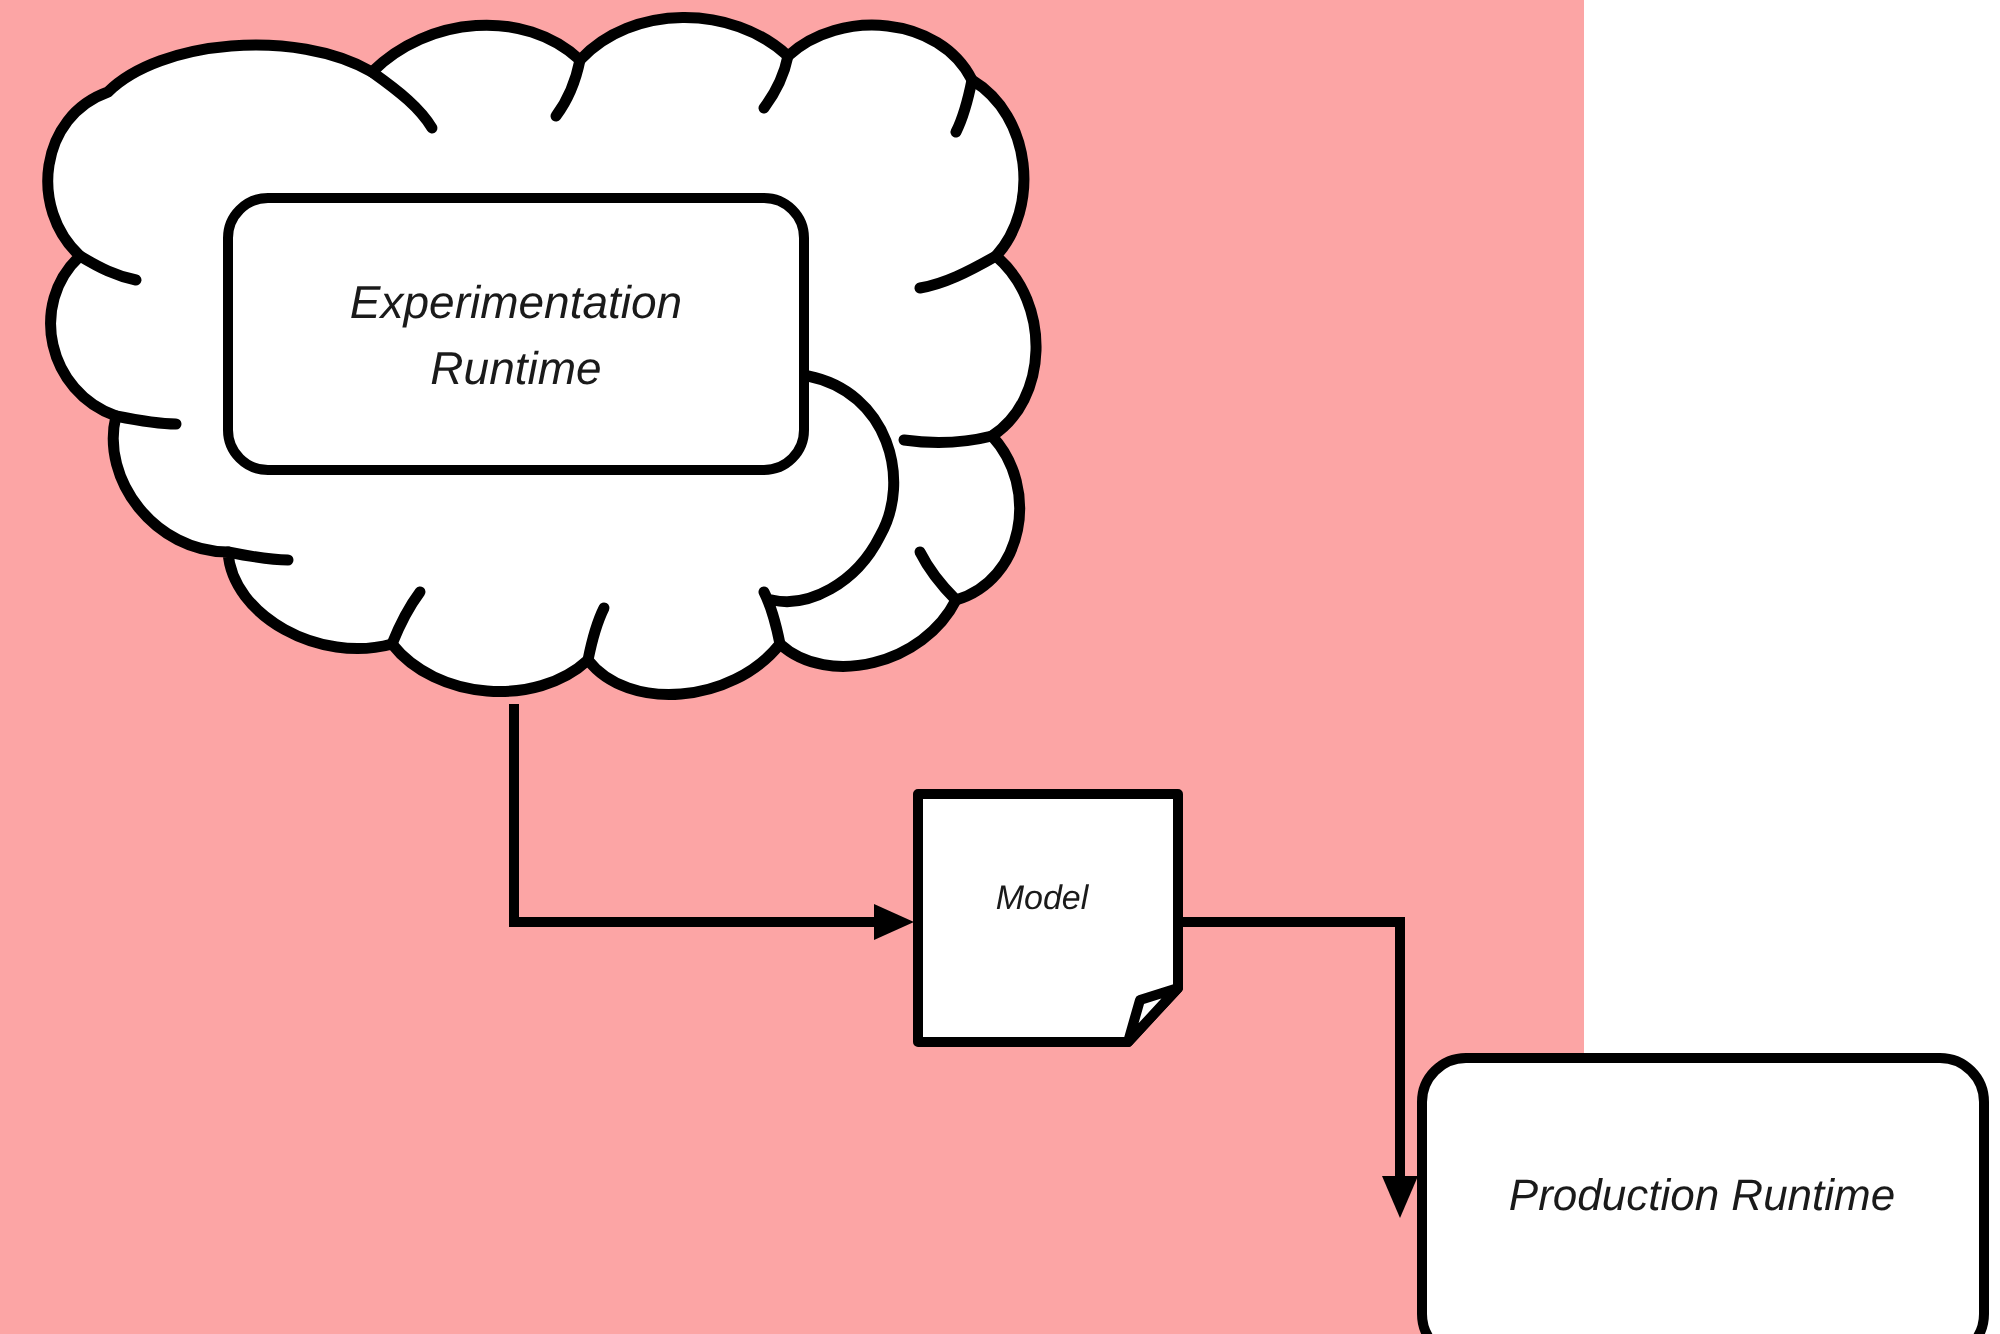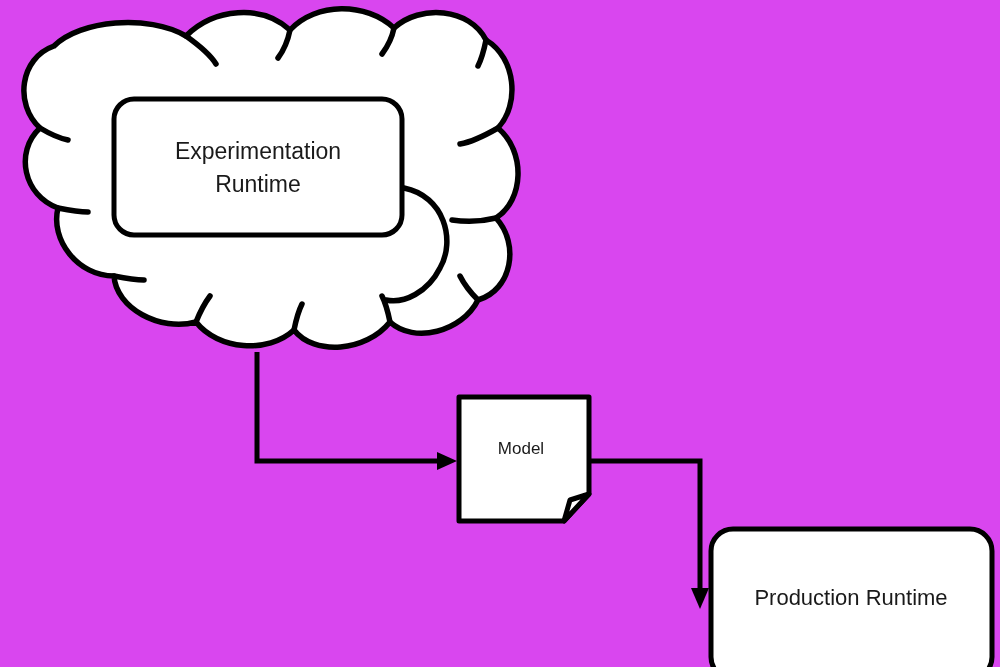--- a/index.html
+++ b/index.html
@@ -8,23 +8,24 @@
     background: #ffffff;
   }
   body {
     width: 1000px;
     height: 667px;
     overflow: hidden;
     font-family: "Liberation Sans", sans-serif;
   }
   #diagram-root {
     position: relative;
-    width: 1000px;
+    width: 792px;
     height: 667px;
-    background: #d946ef;
+    background: #fca5a5;
+    font-style: italic;
   }
   svg.canvas {
     display: block;
     width: 1000px;
     height: 667px;
   }
   .stroke-shape {
     fill: #ffffff;
     stroke: #000000;
     stroke-width: 5;

